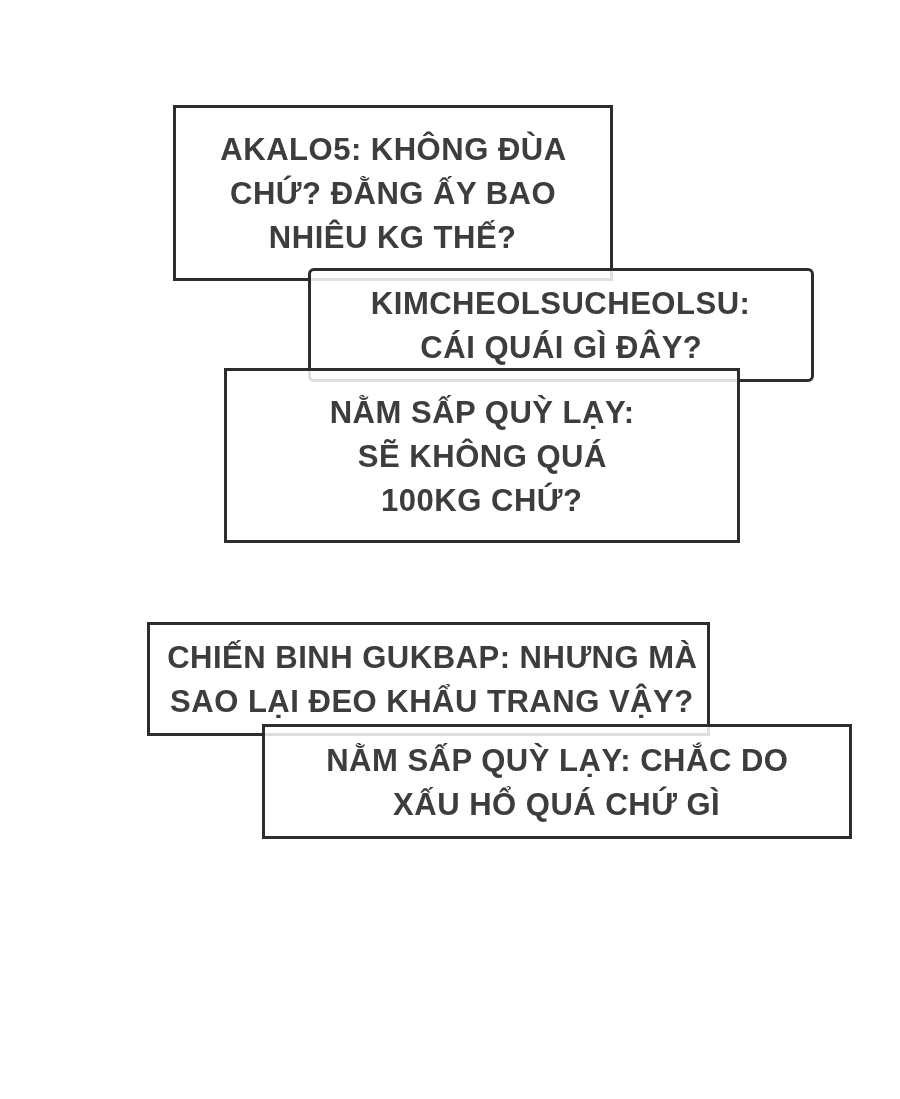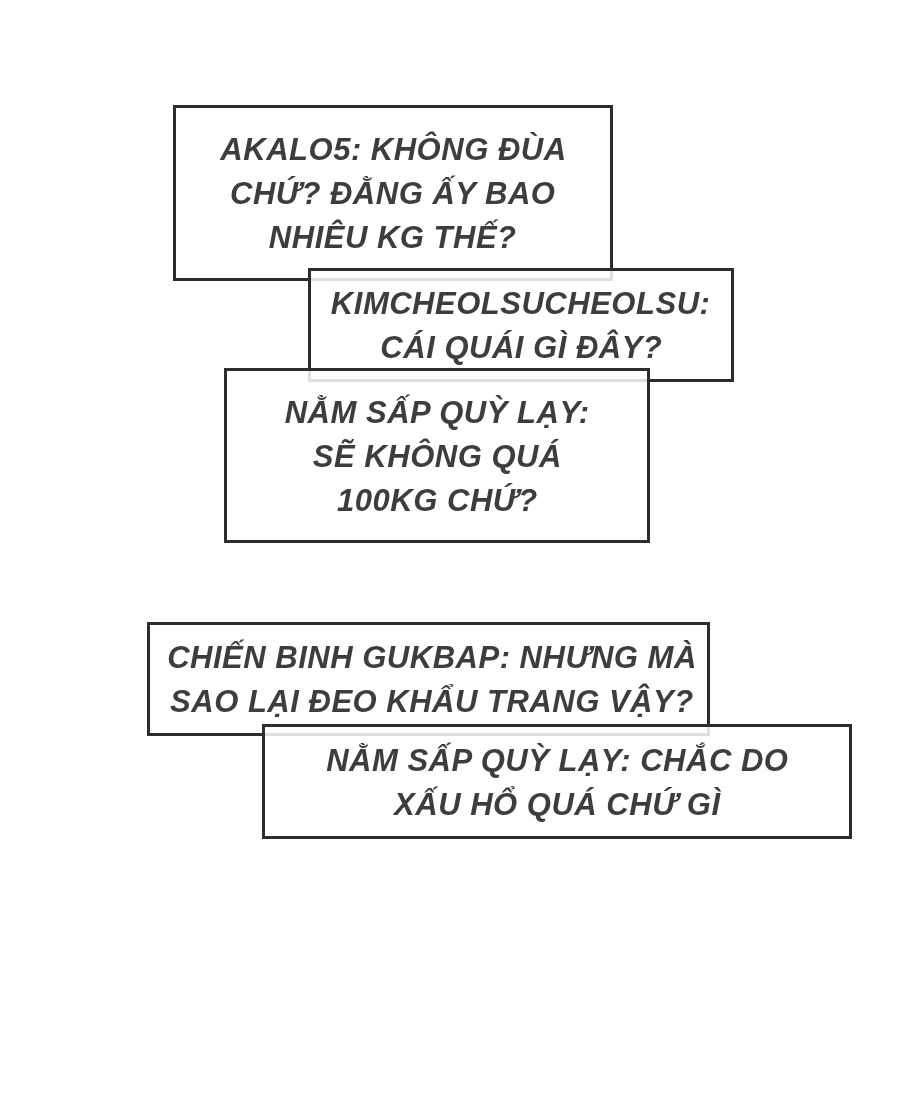--- a/index.html
+++ b/index.html
@@ -18,35 +18,34 @@
   .chat-box {
     position: absolute;
     box-sizing: border-box;
     border: 3px solid #2d2d2d;
     background: rgba(255, 255, 255, 0.85);
     display: flex;
     flex-direction: column;
     justify-content: center;
     align-items: center;
     text-align: center;
-    font-style: italic;
   }
   .chat-line {
     color: #3d3d3d;
     font-weight: bold;
     font-size: 32px;
     line-height: 44px;
     letter-spacing: 0.5px;
     white-space: nowrap;
     transform: scaleX(0.97);
   }
   
   #box-akalo5        { left: 173px; top: 105px; width: 440px; height: 176px; }
-  #box-kimcheolsu    { left: 308px; top: 268px; width: 426px; height: 114px; }
-  #box-namsap-1      { left: 224px; top: 368px; width: 426px; height: 175px; }
+  #box-kimcheolsu    { left: 308px; top: 268px; width: 506px; height: 114px; border-radius: 6px; }
+  #box-namsap-1      { left: 224px; top: 368px; width: 516px; height: 175px; }
   #box-gukbap        { left: 147px; top: 622px; width: 563px; height: 114px; padding-left: 7px; }
   #box-namsap-2      { left: 262px; top: 724px; width: 590px; height: 115px; }
 </style>
 </head>
 <body>
 
 <div id="page">
 
   <div class="chat-box" id="box-akalo5">
     <div class="chat-line">AKALO5: KHÔNG ĐÙA</div>

